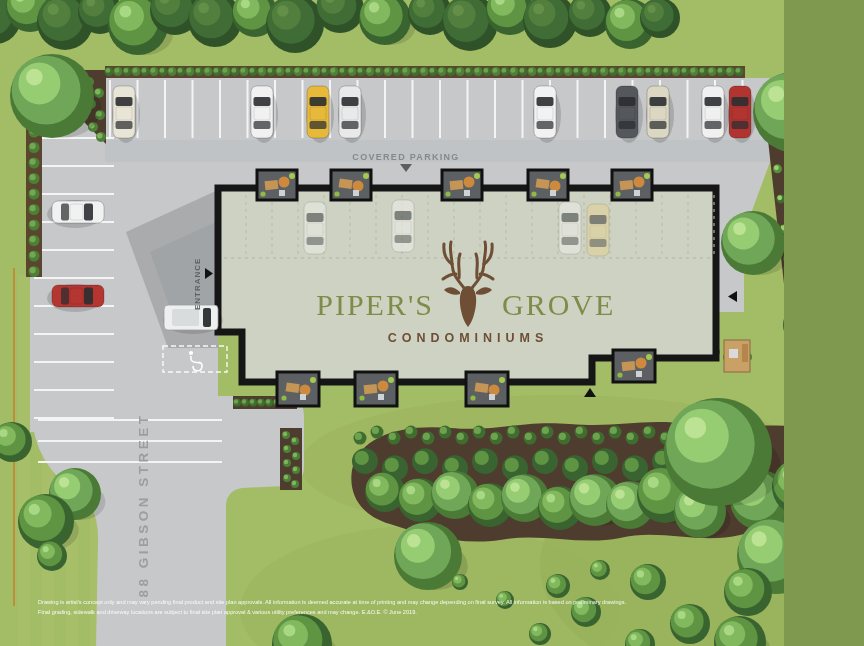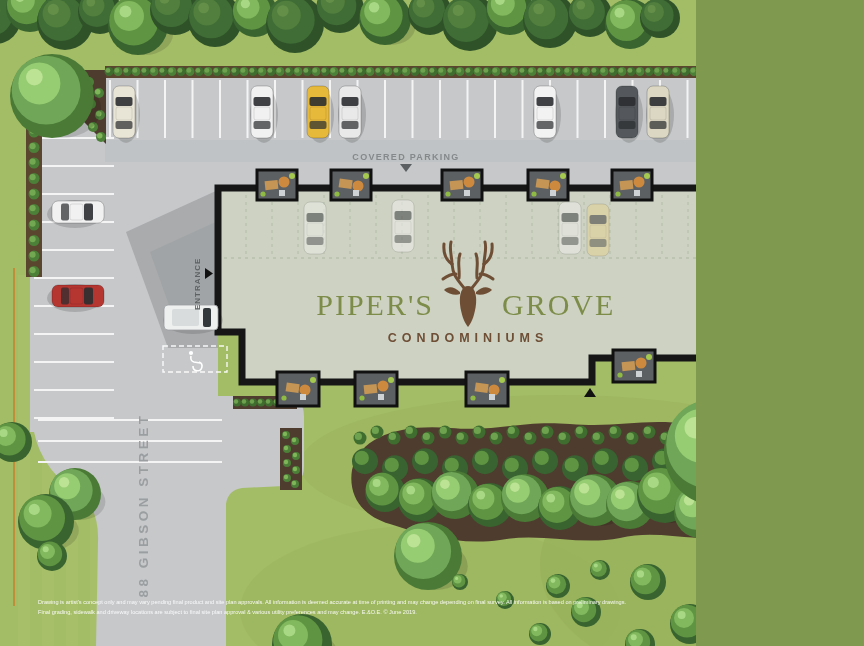--- a/index.html
+++ b/index.html
@@ -1,16 +1,16 @@
 <!DOCTYPE html>
 <html><head>
 <meta charset="utf-8">
 <style>
   html,body{margin:0;padding:0;background:#7f9a4e;}
-  .canvas{position:relative;width:696px;height:646px;overflow:hidden;
+  .canvas{position:relative;width:784px;height:646px;overflow:hidden;
           font-family:"Liberation Sans",sans-serif;}
   svg{display:block}
   text{user-select:none}
   .logo-main{font-family:"Liberation Serif",serif;font-size:30px;letter-spacing:2px;}
   .logo-sub{font-family:"Liberation Sans",sans-serif;font-size:12.5px;letter-spacing:5px;font-weight:600;}
   .lbl-parking{font-size:9px;letter-spacing:1.3px;font-weight:bold;}
   .lbl-entrance{font-size:8px;letter-spacing:1px;font-weight:bold;}
   .lbl-street{font-size:13.5px;letter-spacing:3.5px;font-weight:bold;}
   .lbl-disclaimer{font-size:5.6px;}
 </style>

